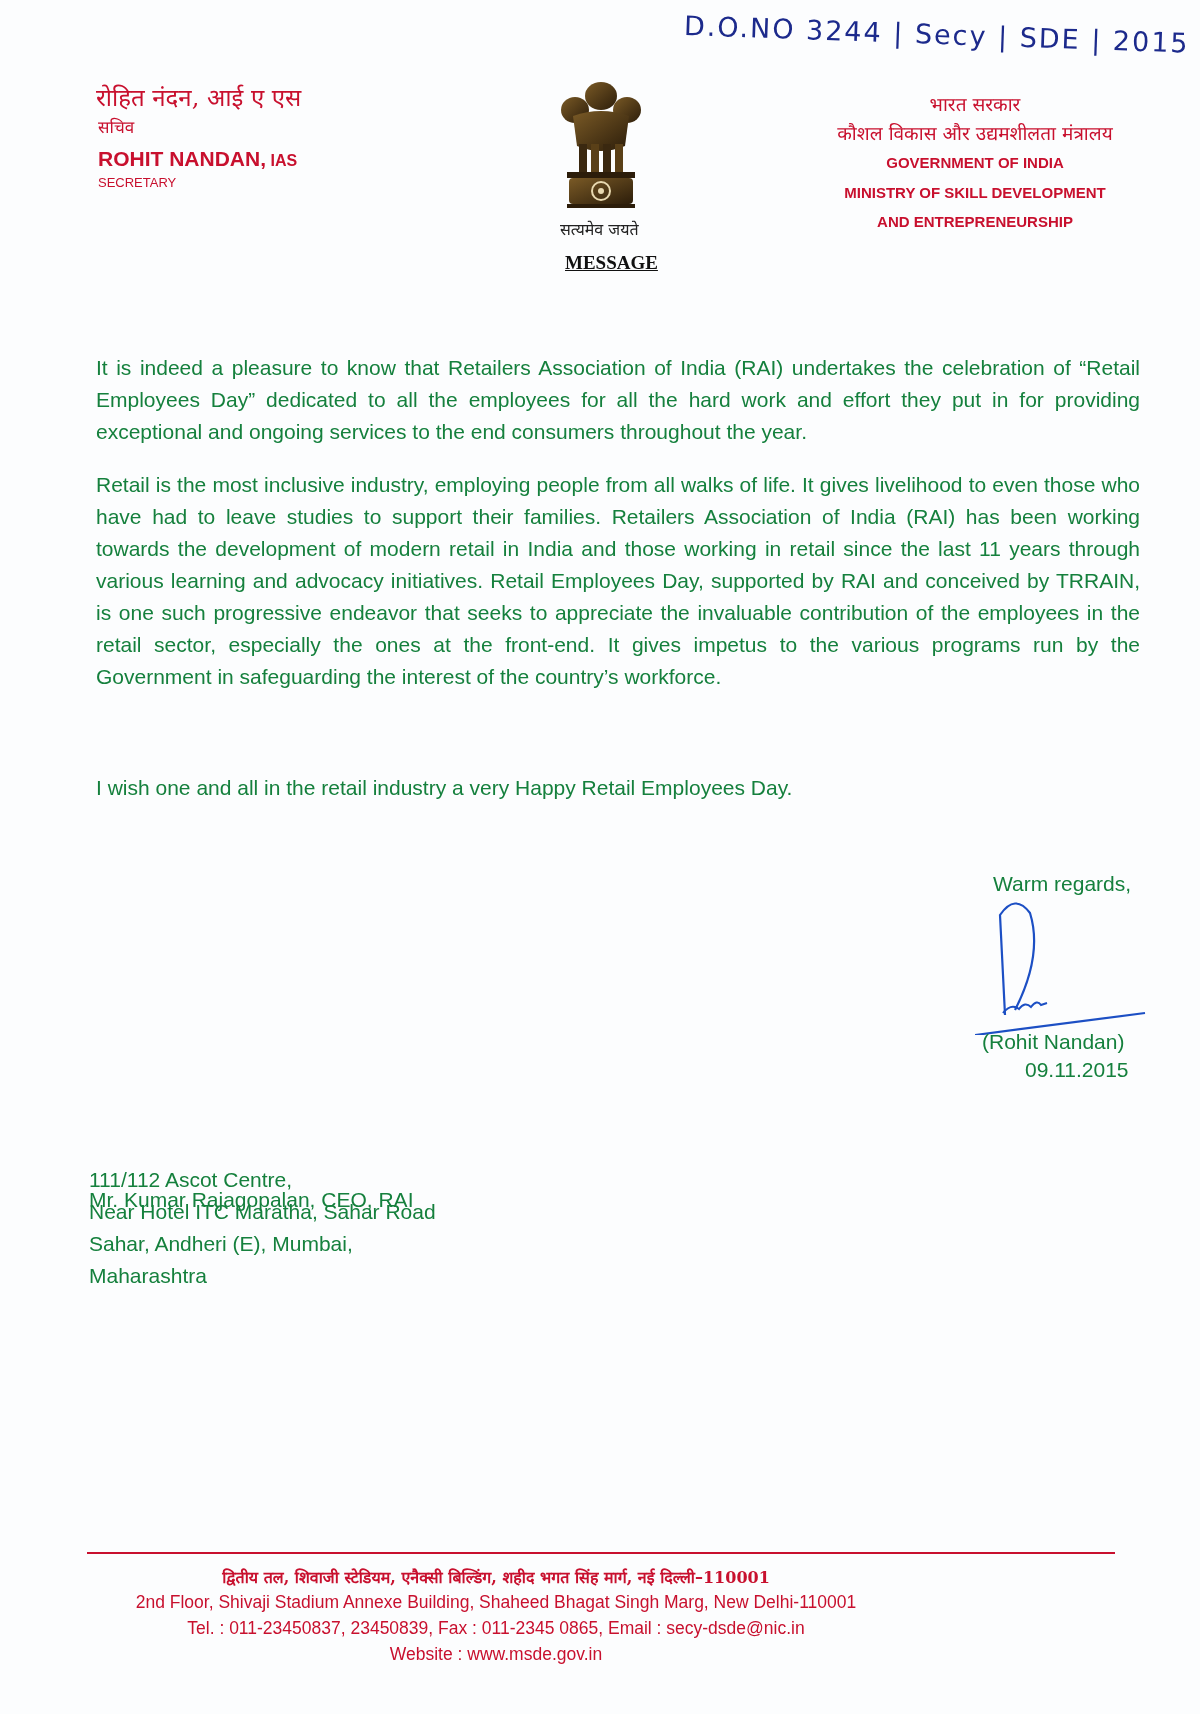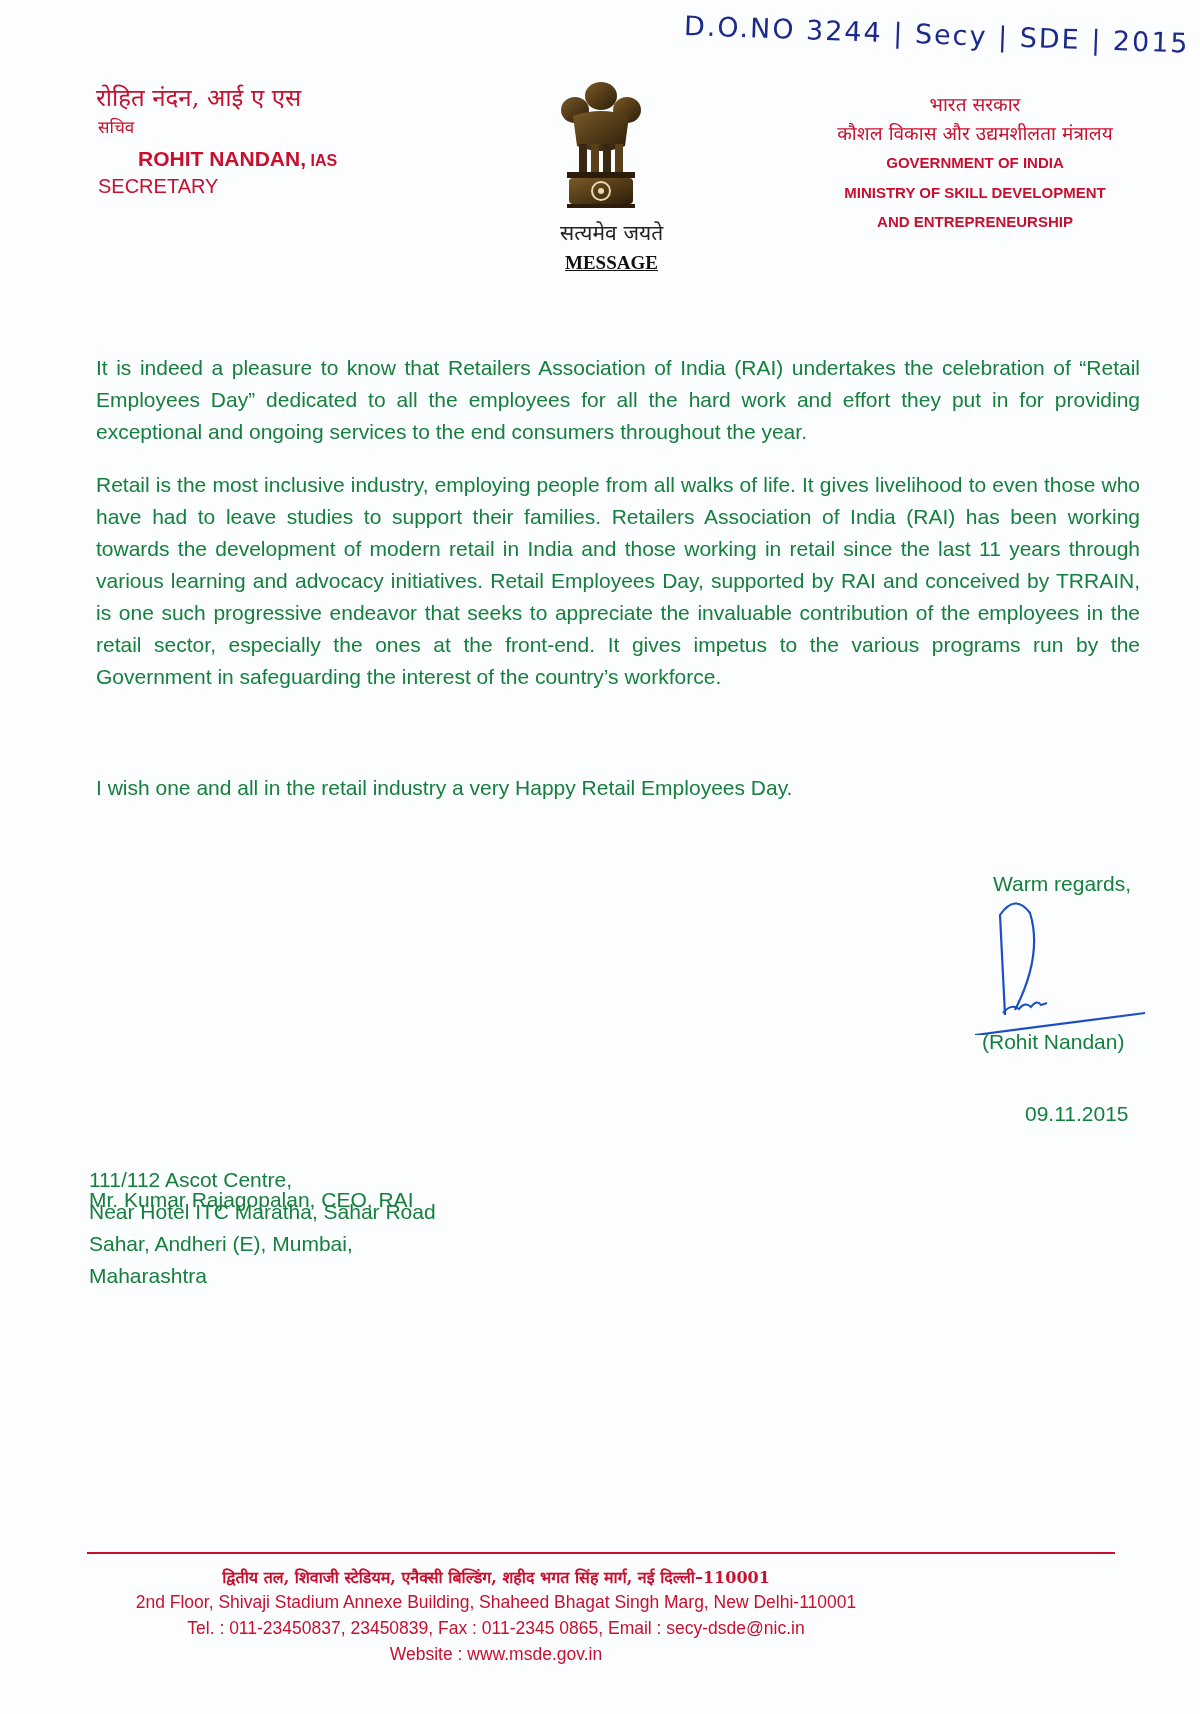--- a/index.html
+++ b/index.html
@@ -5,37 +5,37 @@
   html,body{margin:0;padding:0;background:#fcfdfe;}
   body{width:1200px;height:1714px;position:relative;overflow:hidden;}
   .abs{position:absolute;white-space:nowrap;}
   .red{color:#c8102e;}
   .sans{font-family:"Liberation Sans",sans-serif;}
   .serif{font-family:Liberation Sans, sans-serif;color:#15803d;}
   .hand{font-family:"DejaVu Sans",sans-serif;color:#1c2a8c;font-size:27px;letter-spacing:2px;transform:rotate(2deg);transform-origin:left center;}
   .hn-big{font-size:24px;font-family:"DejaVu Serif",serif;}
   .hn-small{font-size:17px;font-family:"DejaVu Serif",serif;}
   .en-bold{font-weight:bold;font-size:21px;}
-  .en-reg{font-size:20px;}
+  .en-reg{font-size:13px;}
   .right-col{left:760px;width:430px;text-align:center;}
   .gov{font-weight:bold;font-size:15px;}
   .body-text{left:96px;width:1044px;font-size:21px;line-height:32px;text-align:justify;white-space:normal;}
   .addr{left:89px;font-size:21px;}
   .footer-line{left:87px;width:1028px;height:2px;background:#c8102e;top:1552px;}
   .foot{left:16px;width:960px;text-align:center;font-size:17.5px;}
   .message{left:565px;top:252px;font-weight:bold;font-size:19px;text-decoration:underline;font-family:"Liberation Serif",serif;color:#111;}
 </style>
 </head>
 <body>
 
 <div class="abs hand" style="left:684px;top:10px;">D.O.NO 3244 | Secy | SDE | 2015</div>
 
 <div class="abs red hn-big" style="left:96px;top:80px;">रोहित नंदन, आई ए एस</div>
 <div class="abs red hn-small" style="left:98px;top:115px;">सचिव</div>
-<div class="abs red sans" style="left:98px;top:147px;margin-left:40px;">
+<div class="abs red sans" style="left:98px;top:147px;">
   <span class="en-bold">ROHIT NANDAN,</span>
   <span style="font-weight:bold;font-size:16px;">IAS</span>
 </div>
 <div class="abs red sans en-reg" style="left:98px;top:175px;">SECRETARY</div>
 
 <div class="abs" style="left:555px;top:76px;width:92px;height:136px;">
   <svg width="92" height="136" viewBox="0 0 92 136">
     <defs>
       <linearGradient id="g" x1="0" y1="0" x2="1" y2="1">
         <stop offset="0" stop-color="#7a5a26"></stop>
@@ -50,21 +50,21 @@
     <rect x="36" y="68" width="8" height="30" fill="#5a4018"></rect>
     <rect x="48" y="68" width="8" height="30" fill="#3a2810"></rect>
     <rect x="60" y="68" width="8" height="30" fill="#5a4018"></rect>
     <rect x="12" y="96" width="68" height="6" fill="#2c1d0a"></rect>
     <rect x="14" y="102" width="64" height="26" rx="4" fill="url(#g)"></rect>
     <circle cx="46" cy="115" r="9" fill="none" stroke="#e8d9b0" stroke-width="2"></circle>
     <circle cx="46" cy="115" r="3" fill="#e8d9b0"></circle>
     <rect x="12" y="128" width="68" height="4" fill="#2c1d0a"></rect>
   </svg>
 </div>
-<div class="abs" style="left:560px;top:218px;font-family:'DejaVu Serif',serif;font-size:21px;color:#222;">सत्यमेव जयते</div>
+<div class="abs" style="left:560px;top:218px;font-family:'DejaVu Serif',serif;font-size:16px;color:#222;">सत्यमेव जयते</div>
 
 <div class="abs message">MESSAGE</div>
 
 <div class="abs red right-col hn-small" style="top:91px;font-size:19px;">भारत सरकार</div>
 <div class="abs red right-col hn-small" style="top:120px;font-size:19px;">कौशल विकास और उद्यमशीलता मंत्रालय</div>
 <div class="abs red right-col sans gov" style="top:154px;">GOVERNMENT OF INDIA</div>
 <div class="abs red right-col sans gov" style="top:184px;">MINISTRY OF  SKILL DEVELOPMENT</div>
 <div class="abs red right-col sans gov" style="top:213px;">AND ENTREPRENEURSHIP</div>
 
 <div class="abs serif body-text" style="top:352px;">It is indeed a pleasure to know that Retailers Association of India (RAI) undertakes the celebration of “Retail Employees Day” dedicated to all the employees for all the hard work and effort they put in for providing exceptional and ongoing services to the end consumers throughout the year.</div>
@@ -73,21 +73,21 @@
 
 <div class="abs serif" style="left:993px;top:872px;font-size:21px;text-align:center;">Warm regards,</div>
 <div class="abs" style="left:975px;top:895px;width:175px;height:140px;">
   <svg width="175" height="140" viewBox="0 0 175 140">
     <path d="M30 120 L25 20 Q40 -2 55 18 Q68 60 40 115" fill="none" stroke="#1c4fc4" stroke-width="2.2"></path>
     <path d="M28 118 Q36 108 44 114 Q50 106 56 112 Q62 104 66 110 L72 108" fill="none" stroke="#1c4fc4" stroke-width="2"></path>
     <path d="M0 140 L170 118" stroke="#1c4fc4" stroke-width="2.2"></path>
   </svg>
 </div>
 <div class="abs serif" style="left:982px;top:1030px;font-size:21px;">(Rohit Nandan)</div>
-<div class="abs serif" style="left:1025px;top:1058px;font-size:21px;margin-top:44px;">09.11.2015</div>
+<div class="abs serif" style="left:1025px;top:1058px;font-size:21px;">09.11.2015</div>
 
 <div class="abs serif addr" style="top:1188px;">Mr. Kumar Rajagopalan, CEO, RAI</div>
 <div class="abs serif addr" style="top:1168px;">111/112 Ascot Centre,</div>
 <div class="abs serif addr" style="top:1200px;">Near Hotel ITC Maratha, Sahar Road</div>
 <div class="abs serif addr" style="top:1232px;">Sahar, Andheri (E), Mumbai,</div>
 <div class="abs serif addr" style="top:1264px;">Maharashtra</div>
 
 <div class="abs footer-line"></div>
 <div class="abs red foot" style="top:1566px;font-family:'DejaVu Serif',serif;font-size:16px;font-weight:bold;">द्वितीय तल, शिवाजी स्टेडियम, एनैक्सी बिल्डिंग, शहीद भगत सिंह मार्ग, नई दिल्ली–110001</div>
 <div class="abs red foot sans" style="top:1592px;">2nd Floor, Shivaji Stadium Annexe Building, Shaheed Bhagat Singh Marg, New Delhi-110001</div>

